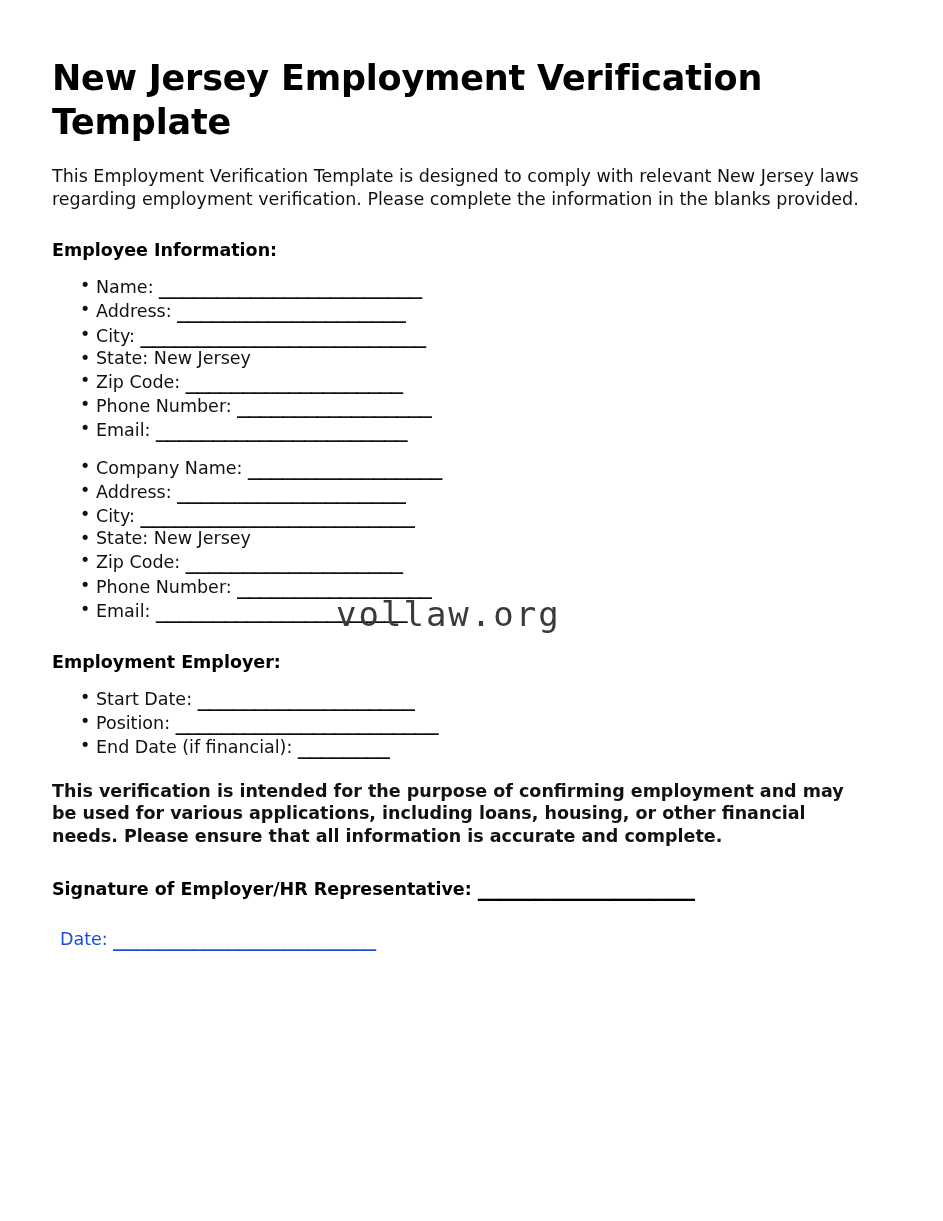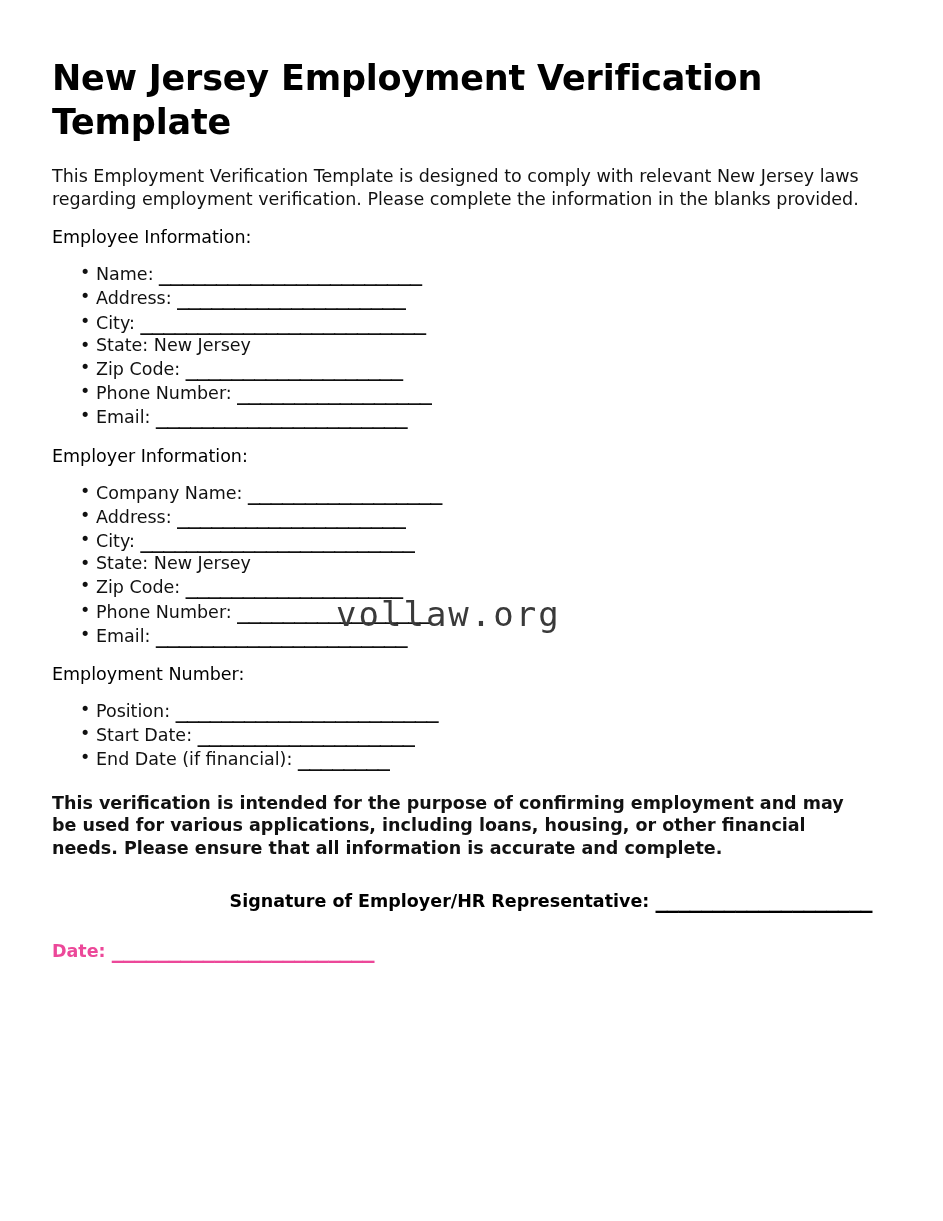--- a/index.html
+++ b/index.html
@@ -44,23 +44,23 @@
   p.para {
     font-size: 17.5px;
     line-height: 22.6px;
     margin: 21px 0 0 0;
     color: #111;
     max-width: 822px;
   }
 
   h2.section-head {
     font-size: 17.5px;
-    font-weight: normal;
+    font-weight: bold;
     line-height: 22px;
-    margin: 16px 0 0 0;
+    margin: 29px 0 0 0;
     color: #000;
   }
 
   ul.field-list {
     list-style: none;
     margin: 13px 0 0 0;
     padding: 0;
   }
   ul.field-list li {
     position: relative;
@@ -84,28 +84,27 @@
     font-size: 24px;
   }
 
   p.sig-line {
     font-size: 17.5px;
     font-weight: bold;
     line-height: 22px;
     margin: 29px 0 0 0;
     color: #000;
     white-space: nowrap;
-    text-align: right;
   }
   p.date-line {
     font-size: 17.5px;
-    font-weight: bold;
+    font-weight: normal;
     line-height: 22px;
-    margin: 26px 0 0 0;
-    color: #ec4899;
+    margin: 26px 0 0 8px;
+    color: #1d4ed8;
     white-space: nowrap;
   }
 
   .watermark {
     position: absolute;
     left: 336px;
     top: 594px;
     font-family: "DejaVu Sans Mono", monospace;
     font-size: 34px;
     letter-spacing: 2px;
@@ -152,21 +151,20 @@
       <li>
         <span>Phone Number:</span>
         <span class="blank">_________________</span>
       </li>
       <li>
         <span>Email:</span>
         <span class="blank">______________________</span>
       </li>
     </ul>
 
-    <h2 class="section-head">Employer Information:</h2>
     <ul class="field-list">
       <li>
         <span>Company Name:</span>
         <span class="blank">_________________</span>
       </li>
       <li>
         <span>Address:</span>
         <span class="blank">____________________</span>
       </li>
       <li>
@@ -184,29 +182,29 @@
       <li>
         <span>Phone Number:</span>
         <span class="blank">_________________</span>
       </li>
       <li>
         <span>Email:</span>
         <span class="blank">______________________</span>
       </li>
     </ul>
 
-    <h2 class="section-head">Employment Number:</h2>
+    <h2 class="section-head">Employment Employer:</h2>
     <ul class="field-list">
+      <li>
+        <span>Start Date:</span>
+        <span class="blank">___________________</span>
+      </li>
       <li>
         <span>Position:</span>
         <span class="blank">_______________________</span>
-      </li>
-      <li>
-        <span>Start Date:</span>
-        <span class="blank">___________________</span>
       </li>
       <li>
         <span>End Date (if financial):</span>
         <span class="blank">________</span>
       </li>
     </ul>
 
     <p class="para spacer-para">This verification is intended for the purpose of confirming employment and may be used for various applications, including loans, housing, or other financial needs. Please ensure that all information is accurate and complete.</p>
 
     <p class="sig-line">

